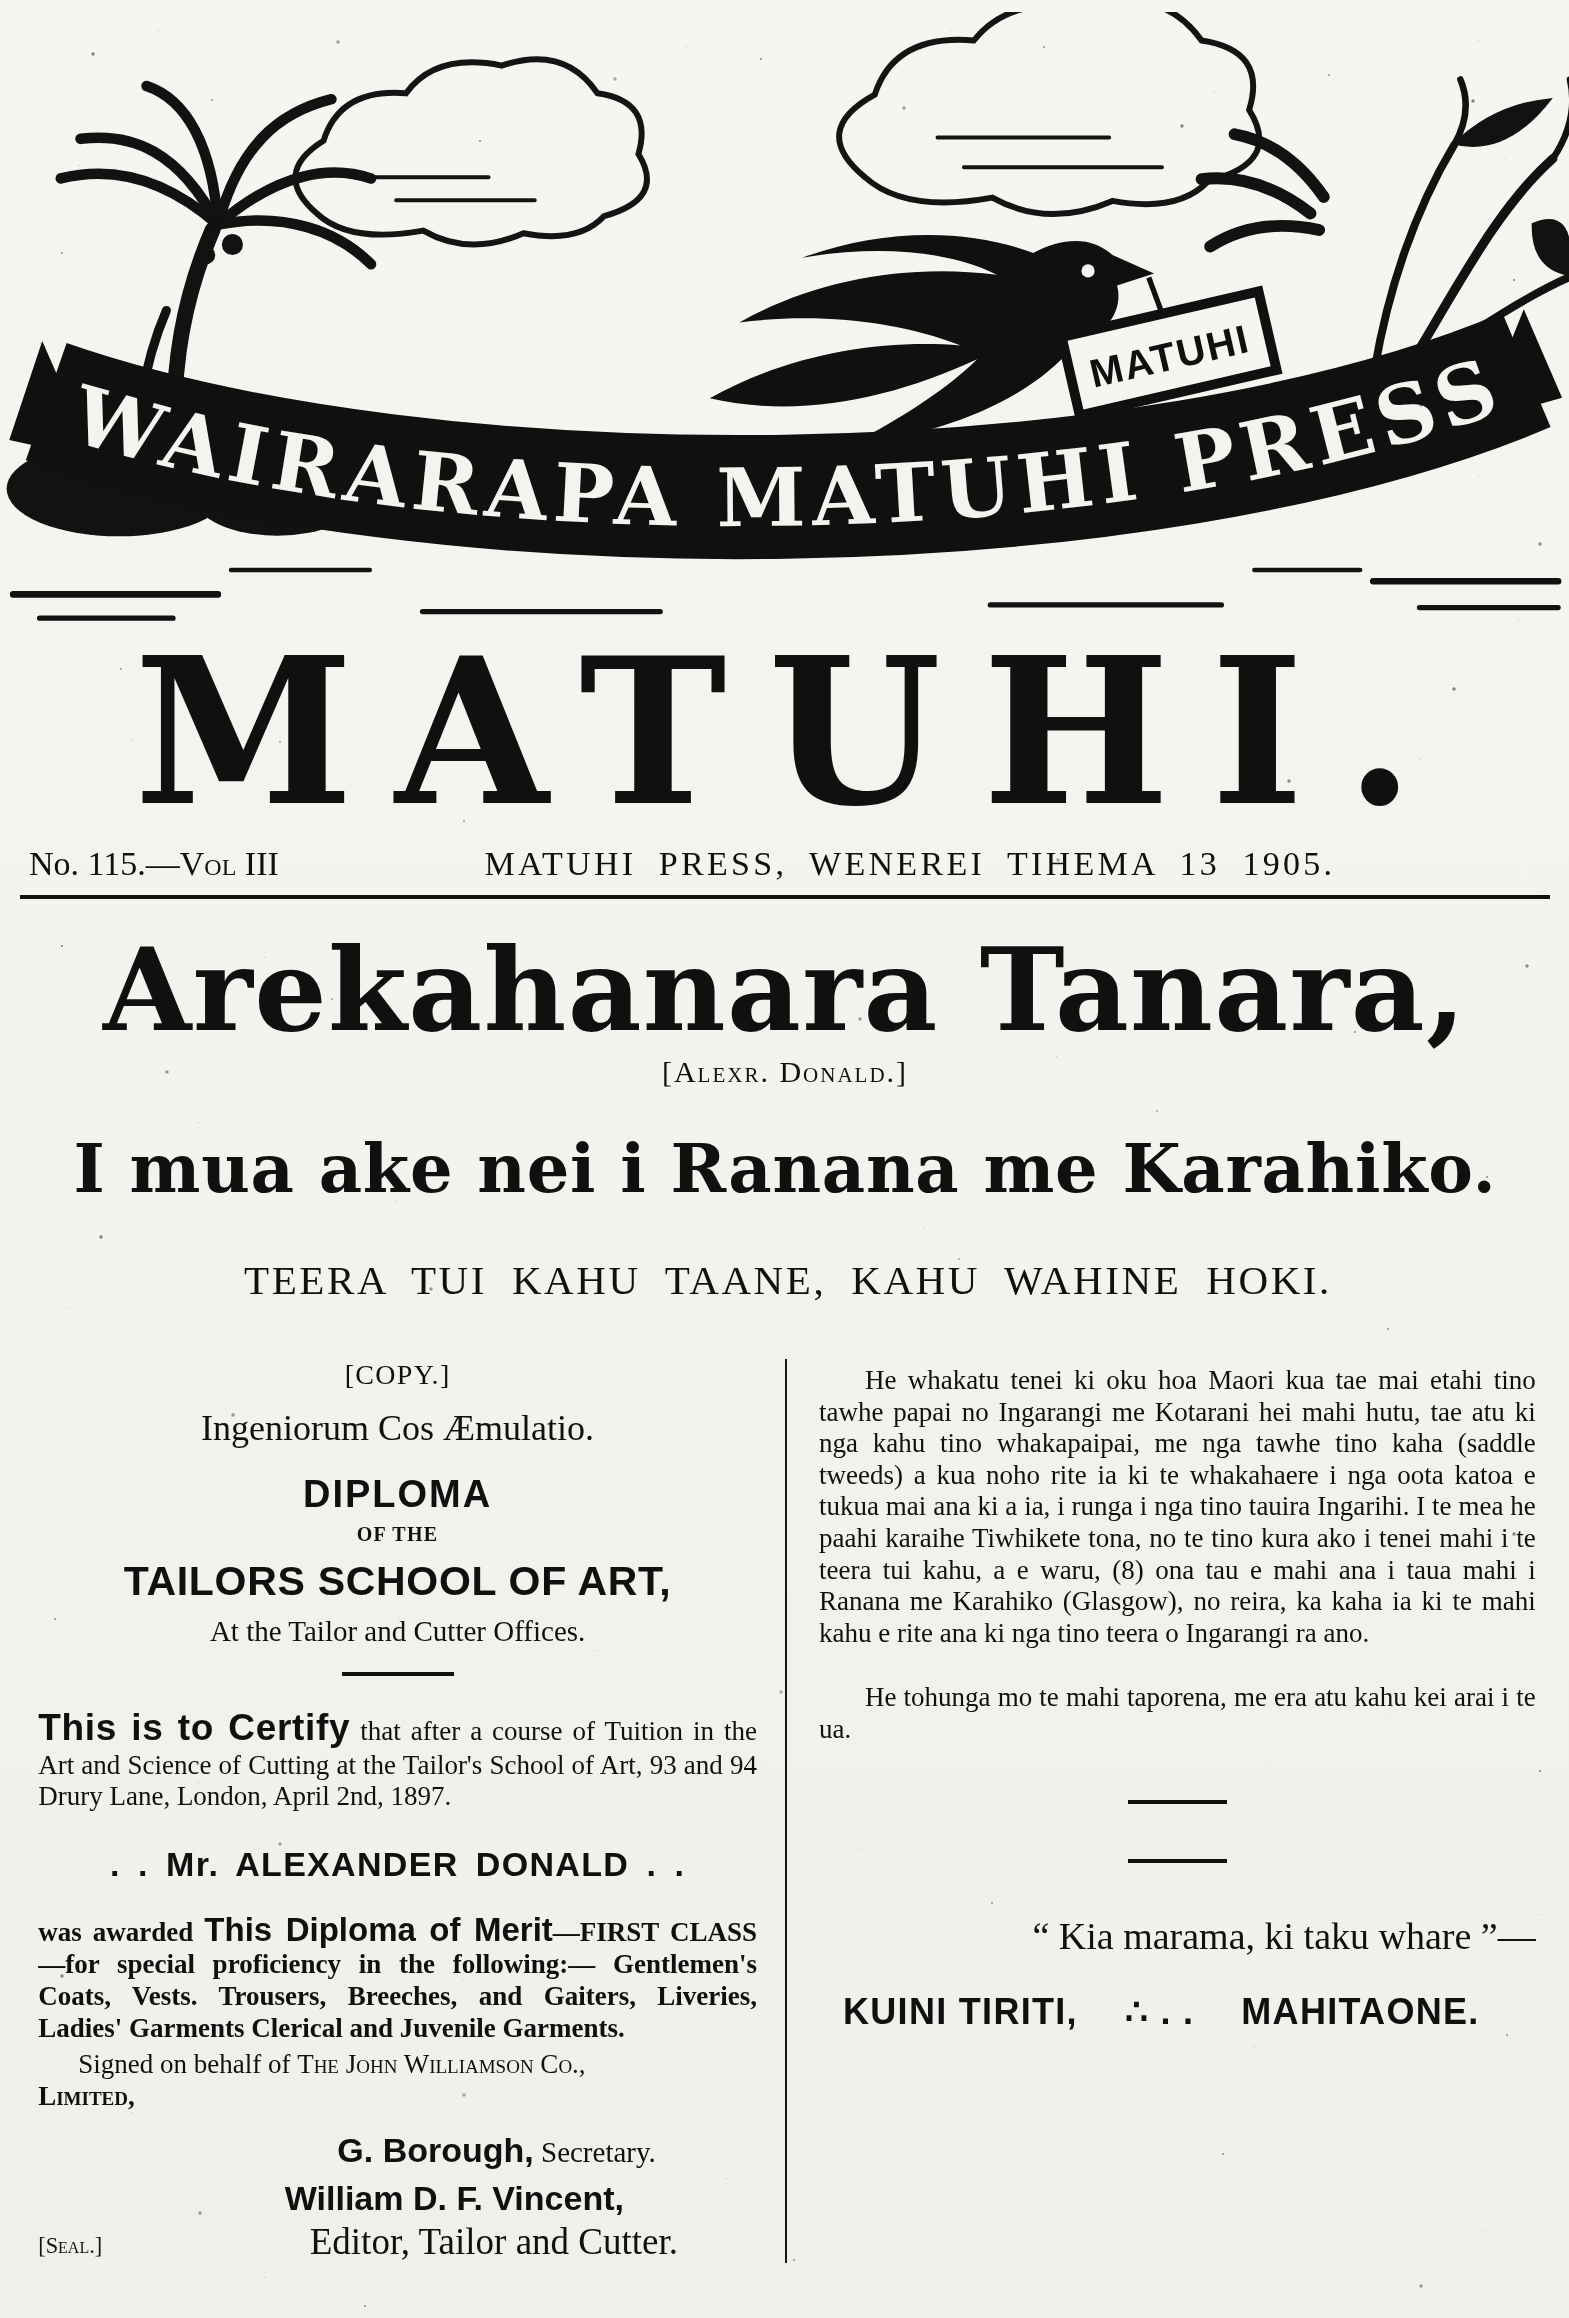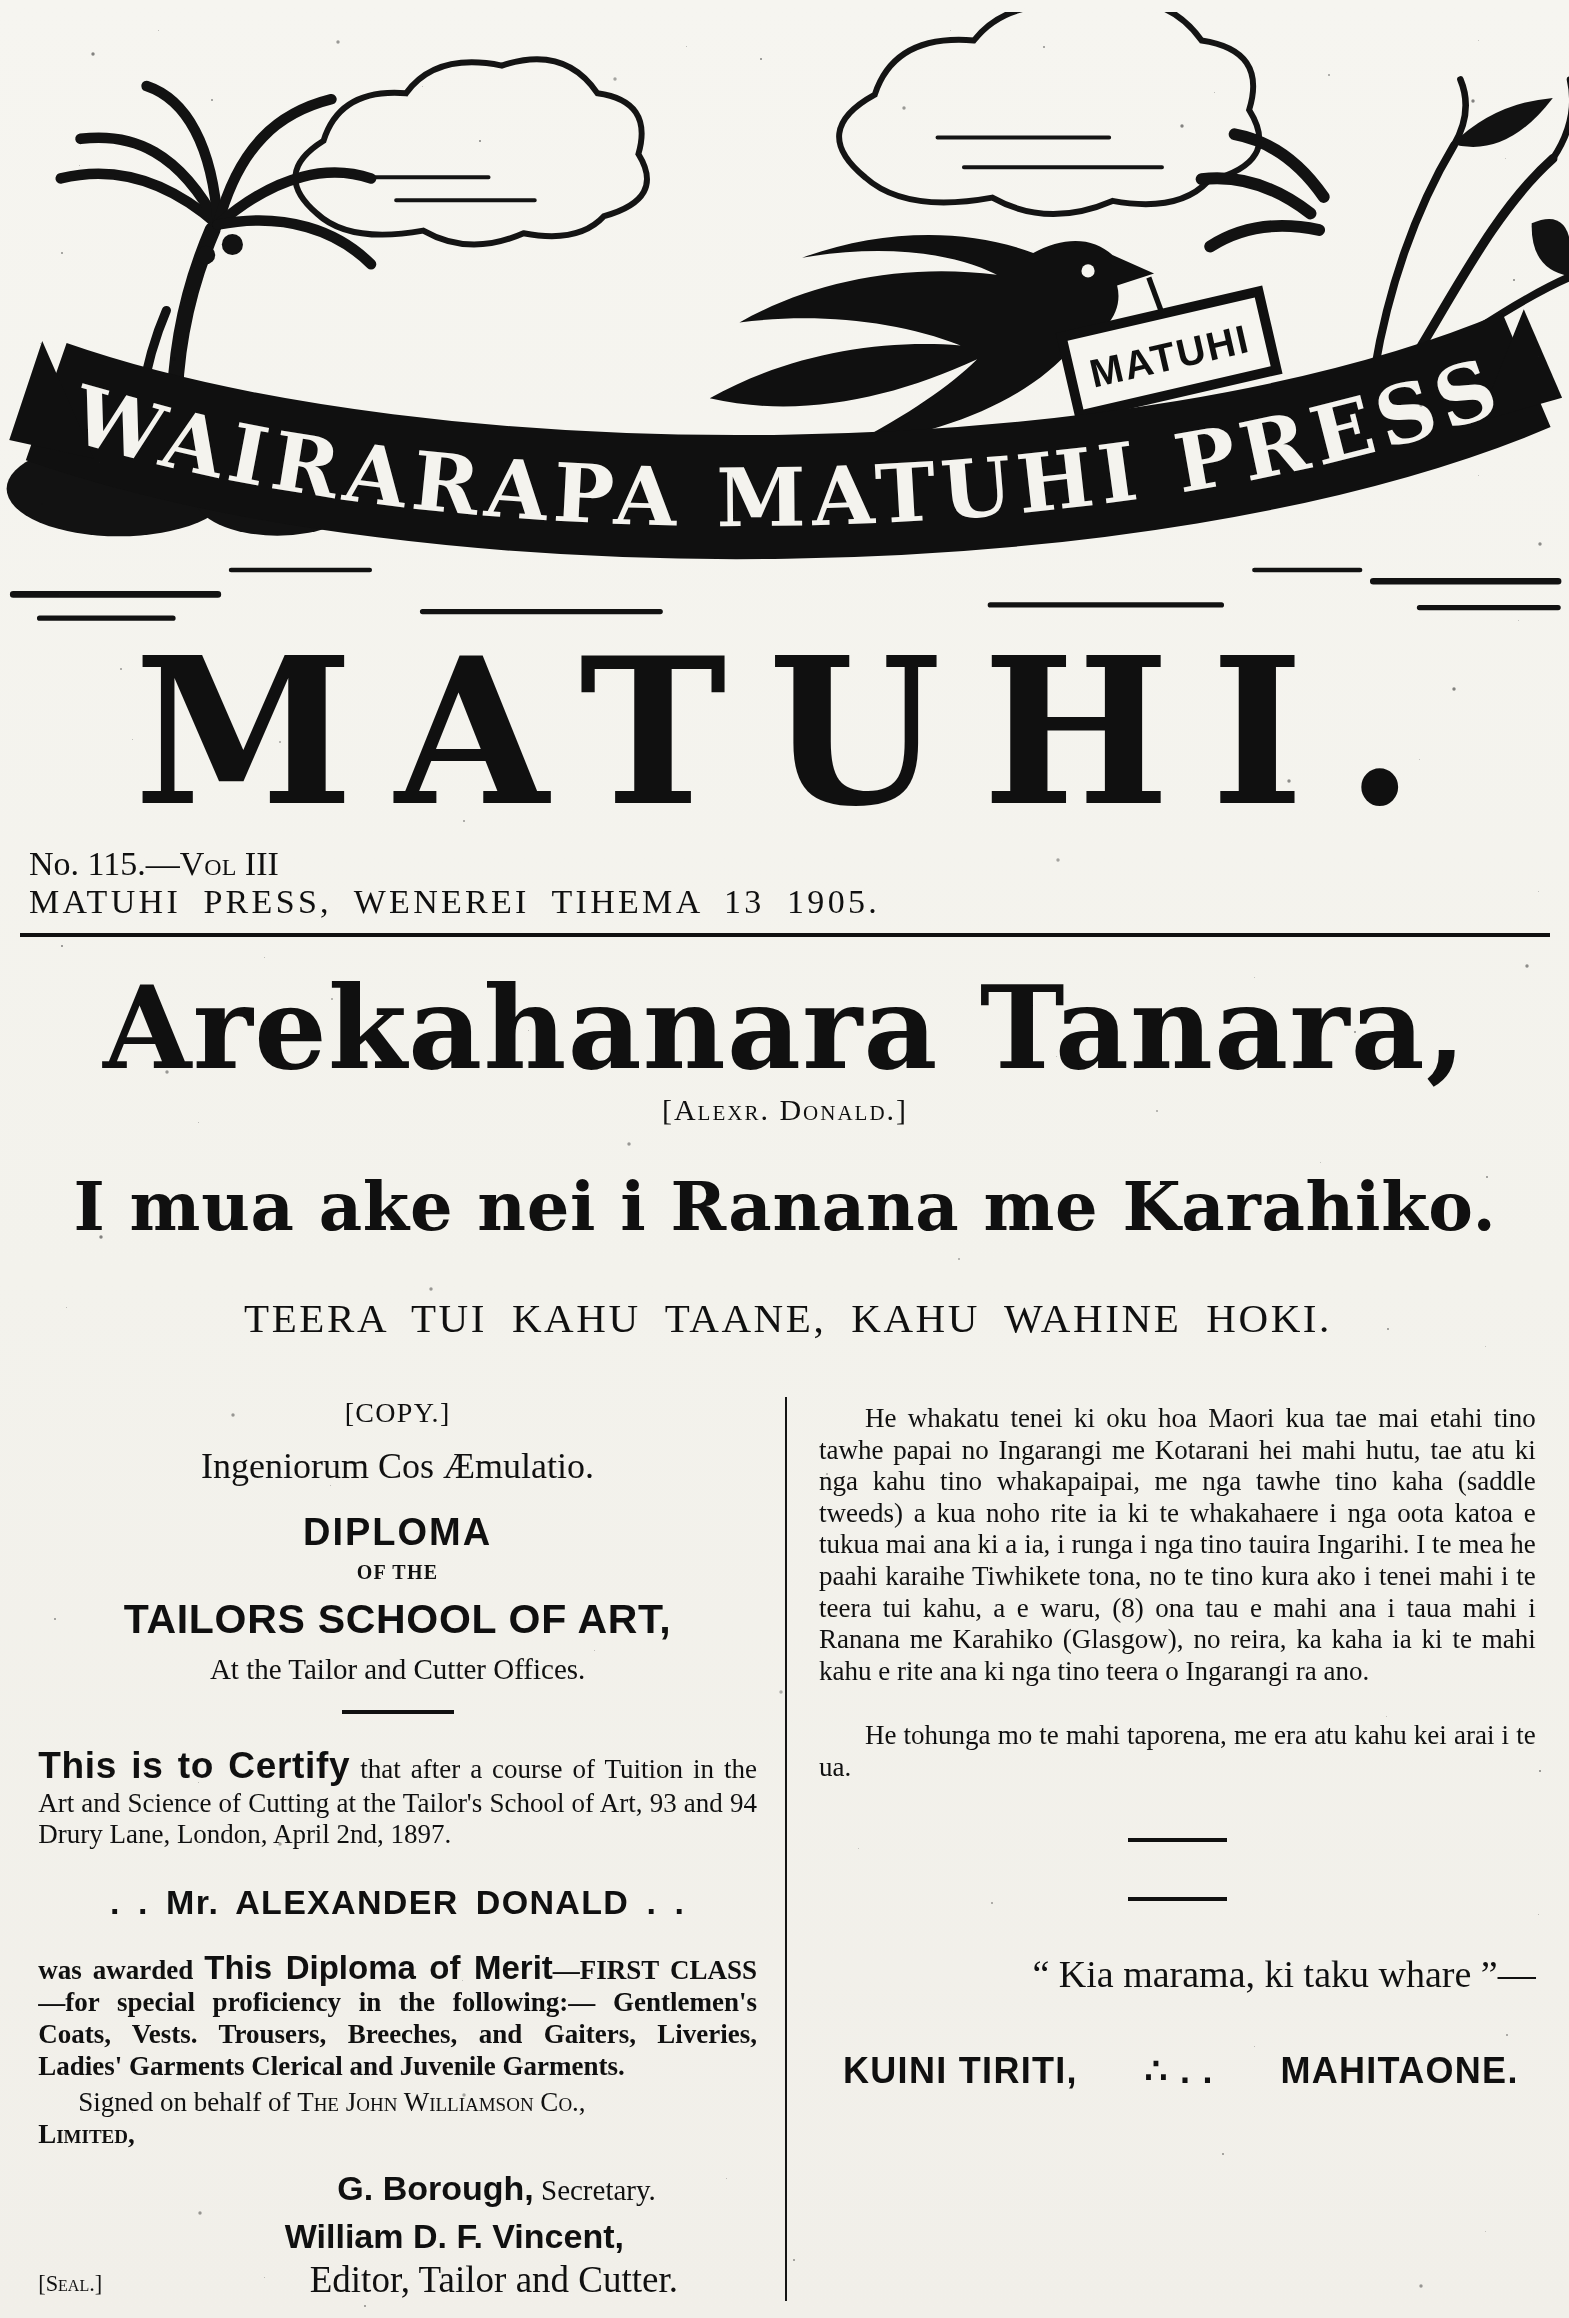--- a/index.html
+++ b/index.html
@@ -51,21 +51,21 @@
   
   .masthead{ display:block; width:1570px; height:634px; }
   .paper-title{
     font-family:"DejaVu Serif", serif; font-weight:bold;
     font-size:198px; line-height:.95; letter-spacing:.21em;
     text-align:center; white-space:nowrap; margin-top:-6.6px; margin-left:20px;
     transform:scaleY(1.02);
   }
 
   
-  .dateline{ display:flex; align-items:flex-start; padding:17px 29px 0 29px;flex-direction:column; }
+  .dateline{ display:flex; align-items:center; padding:17px 29px 0 29px; }
   .issue{ font-size:34px; white-space:nowrap; }
   .issue .sc{ font-variant:small-caps; }
   .press-date{ flex:1; text-align:center; font-size:34px; letter-spacing:3.3px; word-spacing:10.6px; white-space:nowrap; }
   .rule-main{ height:4px; background:#101010; margin:12px 20px 0 20px; box-shadow:0 6px 0 -4.6px #101010; }
 
   
   .headline-wrap{ text-align:center; }
   .headline{ font-family:"DejaVu Serif", serif; font-weight:bold; font-size:114px; line-height:1; margin-top:34px; letter-spacing:1.3px; }
   .byline{ font-variant:small-caps; font-size:30px; margin-top:8px; letter-spacing:2px; }
   .subhead{ font-family:"DejaVu Serif", serif; font-weight:bold; font-size:67px; margin-top:40px; letter-spacing:0.7px; }
@@ -101,22 +101,22 @@
   .seal{ font-variant:small-caps; font-size:22.4px; padding-bottom:4px; }
   .sig-block{ margin:0 79px 0 auto; text-align:center; }
   .vincent{ font-family:"Liberation Sans", sans-serif; font-weight:bold; font-size:34px; }
   .editor{ font-size:37px; margin-top:1.3px; padding-left:79px; white-space:nowrap; }
 
   .maori p{ text-indent:46px; }
   .maori .p2{ margin-top:33px; }
   .kei{ text-align:center; font-size:28px; margin-top:30px; word-spacing:6.6px; }
   .rc-rule{ width:99px; height:4px; background:#101010; margin:55px auto 0 auto; }
   .quote{ font-size:38px; margin-top:51px; text-align:right; white-space:nowrap; }
-  .kuini-row{ display:flex; justify-content:space-between; align-items:baseline; margin-top:53px;
-              font-family:"Liberation Sans", sans-serif; font-weight:bold; font-size:36px; padding:0 17px 0 24px; letter-spacing:1.3px; }
+  .kuini-row{ display:flex; justify-content:flex-start; align-items:baseline; margin-top:32px;
+              font-family:"Liberation Sans", sans-serif; font-weight:bold; font-size:36px; padding:0 17px 0 24px; letter-spacing:1.3px;gap:47px; }
 </style>
 </head>
 <body>
 
 <div class="page">
   <span class="speck-a"></span>
   <span class="speck-b"></span>
 
   <svg class="masthead" viewBox="0 0 2378 960" xmlns="http://www.w3.org/2000/svg" xmlns:xlink="http://www.w3.org/1999/xlink">
     <g stroke="#141414" fill="none" stroke-linecap="round">

